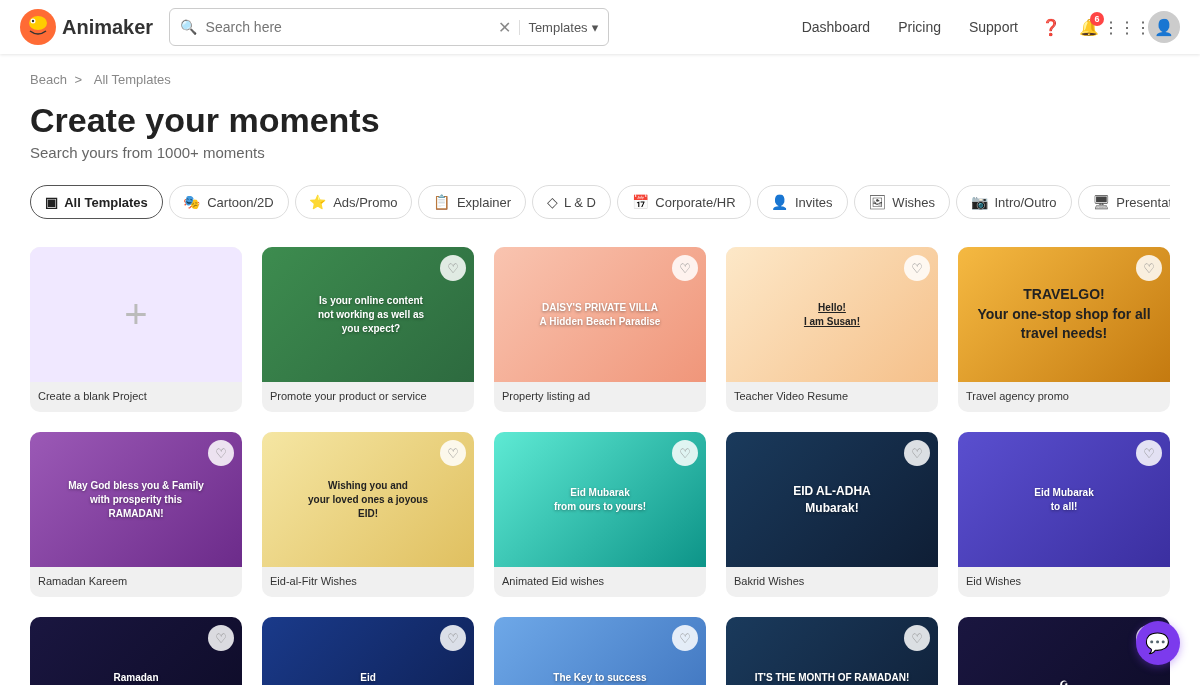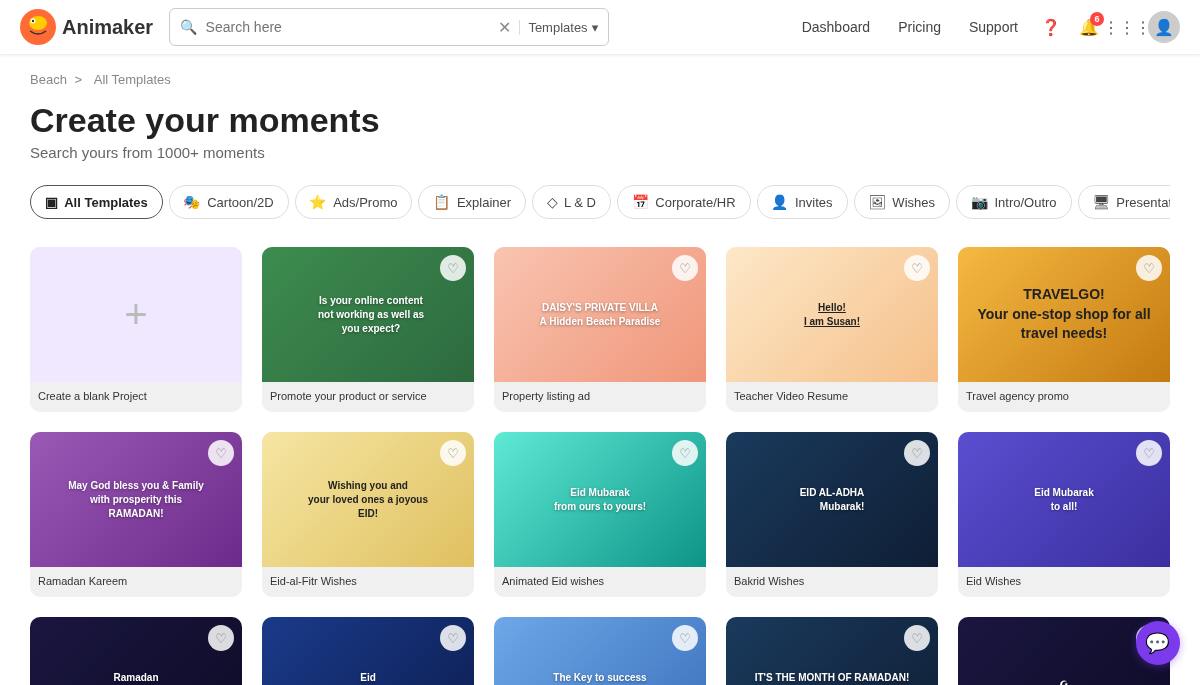--- a/index.html
+++ b/index.html
@@ -473,21 +473,21 @@
       <div class="card-overlay">
         <button class="btn-preview">Preview</button>
         <button class="btn-use">Use</button>
       </div>
       <div class="heart-btn">♡</div>
     </div>
     <div class="card-title">Animated Eid wishes</div>
   </div>
       <div class="template-card">
     <div class="card-thumb" style="background: linear-gradient(135deg, #1a3a5c, #0f1e35);">
-      <span class="tmpl-text" style="color:#fff;text-shadow:0 1px 3px rgba(0,0,0,0.4);font-size:10px;line-height:1.4;text-align:right;">EID AL-ADHA<br>Mubarak!</span>
+      <span class="tmpl-text" style="color:#fff;text-shadow:0 1px 3px rgba(0,0,0,0.4);font-size:12px;line-height:1.4;">EID AL-ADHA<br>Mubarak!</span>
       <div class="card-overlay">
         <button class="btn-preview">Preview</button>
         <button class="btn-use">Use</button>
       </div>
       <div class="heart-btn">♡</div>
     </div>
     <div class="card-title">Bakrid Wishes</div>
   </div>
       <div class="template-card">
     <div class="card-thumb" style="background: linear-gradient(135deg, #5a4fcf, #3b2fa0);">

